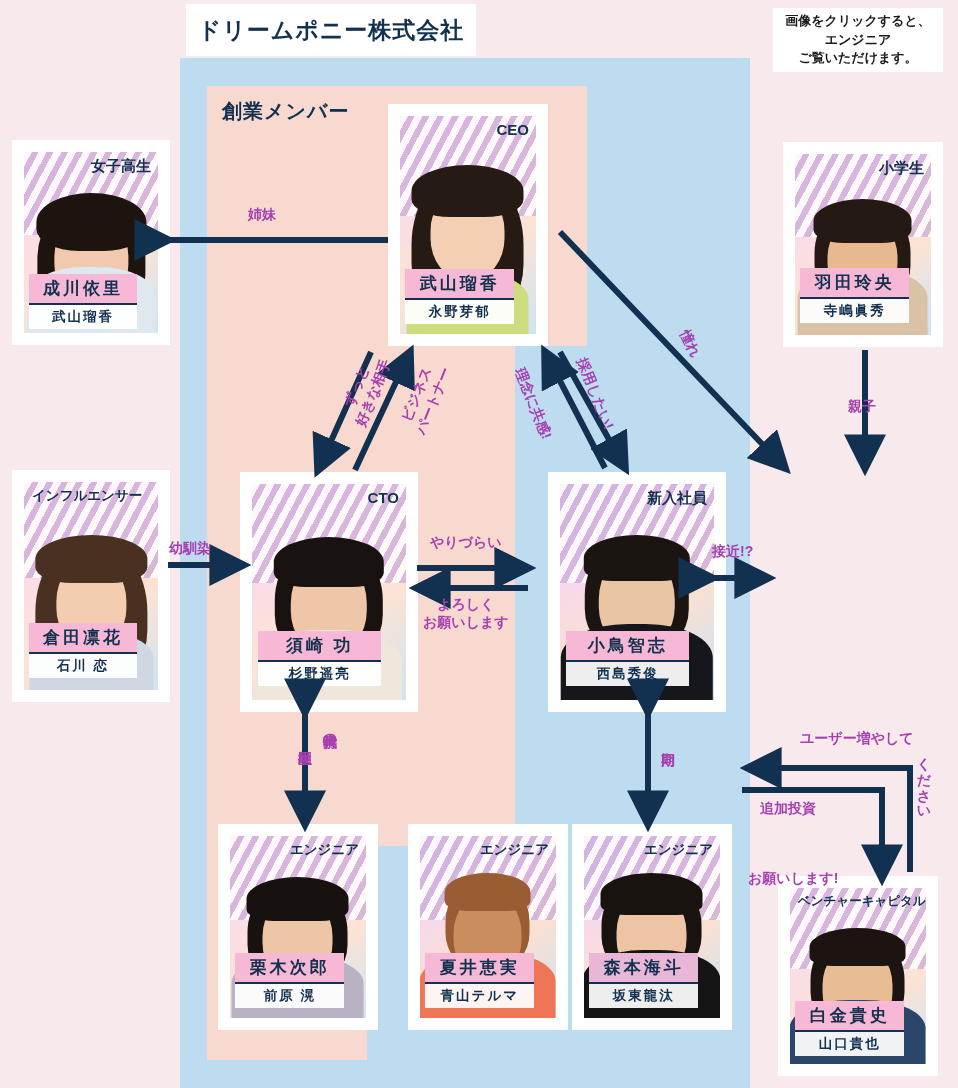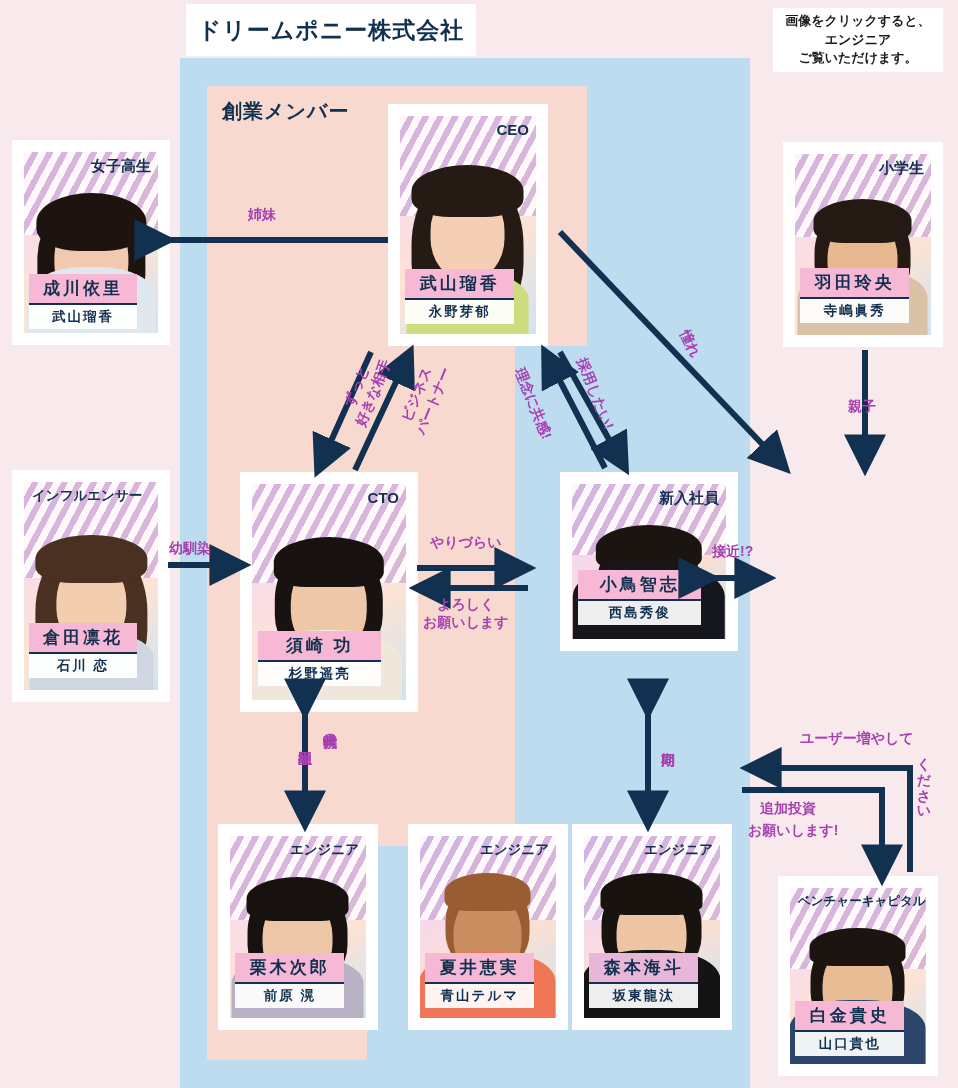--- a/index.html
+++ b/index.html
@@ -131,21 +131,21 @@
   <div class="edge-label" style="left:430px;top:534px;">やりづらい</div>
   <div class="edge-label" style="left:423px;top:596px;">よろしく
 お願いします</div>
   <div class="edge-label" style="left:712px;top:543px;">接近!?</div>
   <div class="edge-label vert" style="left:322px;top:724px;">大学時代の</div>
   <div class="edge-label vert" style="left:297px;top:740px;">同級生</div>
   <div class="edge-label vert" style="left:660px;top:742px;">同期</div>
   <div class="edge-label" style="left:800px;top:730px;">ユーザー増やして</div>
   <div class="edge-label vert" style="left:916px;top:748px;">ください</div>
   <div class="edge-label" style="left:760px;top:800px;">追加投資</div>
-  <div class="edge-label" style="left:748px;top:822px;">お願いします!</div>
+  <div class="edge-label" style="left:748px;top:870px;">お願いします!</div>
 
   <div class="card" style="left:12px;top:140px;width:158px;height:205px;">
     <div class="card-inner">
       <div class="stripes"></div>
       <div class="role">女子高生</div>
       <div class="photo">
         <div class="hair" style="width:108px;height:128px;top:14px;background:#1d1410;"></div>
         <div class="head" style="width:74px;height:92px;top:32px;background:#f1c9ae;"></div>
         <div class="hair" style="width:110px;height:58px;top:12px;background:#1d1410;border-radius:52% 52% 40% 40%;"></div>
         <div class="body" style="width:128px;height:66px;background:#dfe7ef;"></div>
@@ -218,21 +218,21 @@
         <div class="hair" style="width:110px;height:50px;top:18px;background:#181210;border-radius:52% 52% 30% 30%;"></div>
         <div class="body" style="width:146px;height:70px;background:#efe7dc;"></div>
       </div>
       <div class="namebar" style="bottom:14px;">
         <div class="name-jp">須崎 功</div>
         <div class="name-actor">杉野遥亮</div>
       </div>
     </div>
   </div>
 
-  <div class="card blueish" style="left:560px;top:472px;width:178px;height:179px;">
+  <div class="card blueish" style="left:548px;top:472px;width:178px;height:240px;">
     <div class="card-inner">
       <div class="stripes"></div>
       <div class="role">新入社員</div>
       <div class="photo">
         <div class="hair" style="width:104px;height:116px;top:18px;background:#1b1512;"></div>
         <div class="head" style="width:76px;height:96px;top:34px;background:#eac5a4;"></div>
         <div class="hair" style="width:106px;height:46px;top:16px;background:#1b1512;border-radius:52% 52% 28% 28%;"></div>
         <div class="body" style="width:152px;height:76px;background:#15171c;"></div>
       </div>
       <div class="namebar" style="bottom:14px;">

